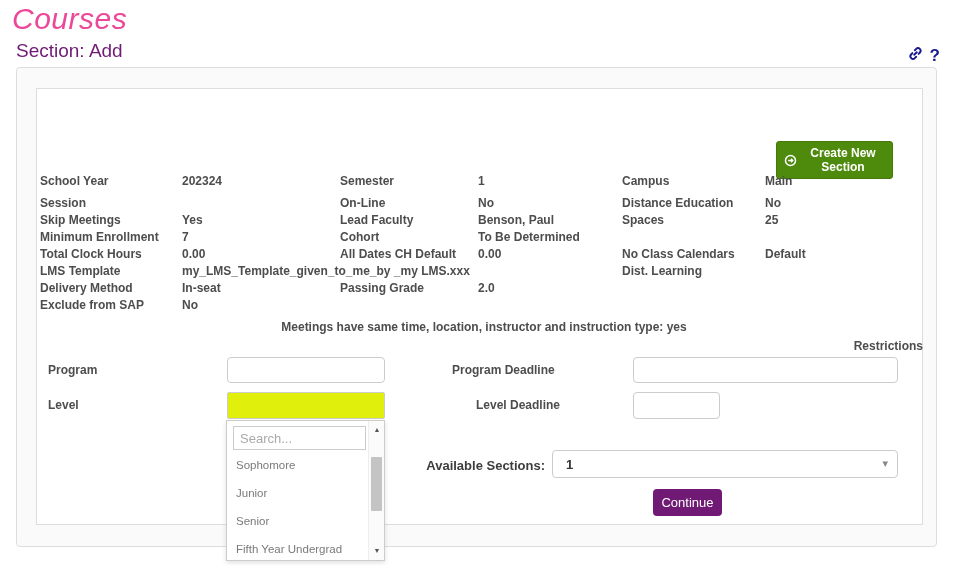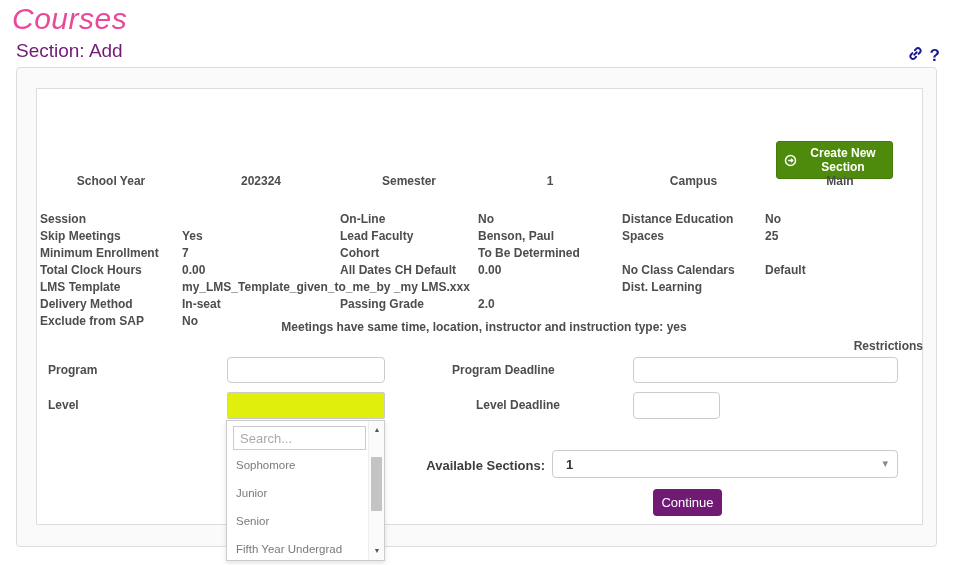--- a/index.html
+++ b/index.html
@@ -20,21 +20,21 @@
     background:#fff; border:1px solid #ddd; }
 
   .create-btn { position:absolute; left:776px; top:100px; width:117px; height:38px;
     background:#4e8b0c; border:1px solid #447a0a; border-radius:3px; color:#fff;
     font-size:12px; font-weight:bold; text-align:center; cursor:pointer;
     display:flex; align-items:center; justify-content:center; line-height:14px; padding:2px 6px;margin-top:41px; }
   .create-btn svg { flex:0 0 auto; margin-right:4px; }
 
   .info-grid { position:absolute; left:40px; top:174px; width:880px; font-size:12px; font-weight:bold; color:#4d4d4d; }
   .irow { display:flex; height:17px; line-height:15px; white-space:nowrap; }
-  .irow.first { margin-bottom:21px;text-align:center; }
+  .irow.first { margin-bottom:5px; }
   .cl, .cv { display:inline-block; overflow:visible; }
   .c1l { width:142px; } .c1v { width:158px; }
   .c2l { width:138px; } .c2v { width:144px; }
   .c3l { width:143px; } .c3v { width:150px; }
 
   .center-note { position:absolute; left:36px; width:887px; text-align:center;
     font-size:12px; font-weight:bold; color:#4d4d4d;padding-left:9px; }
   .note1 { top:320px; } .note2 { top:339px;text-align:right; }
 
   .flabel { position:absolute; font-size:12px; font-weight:bold; color:#4d4d4d; }

